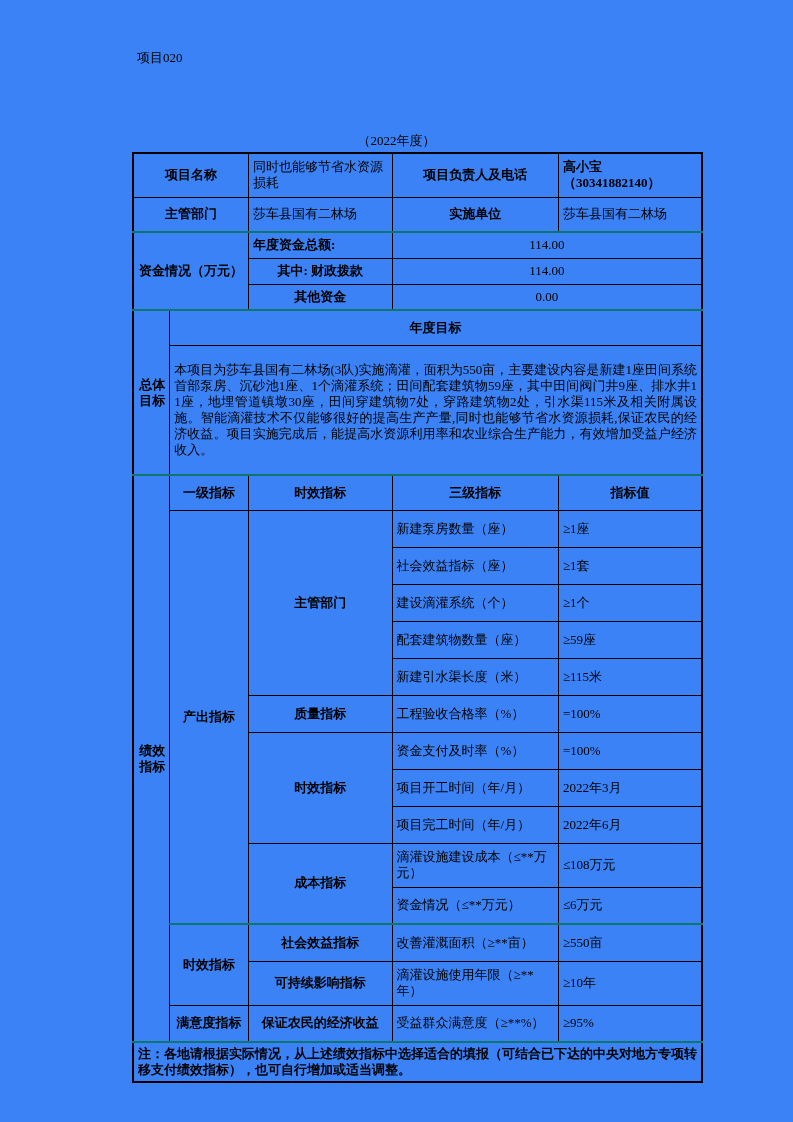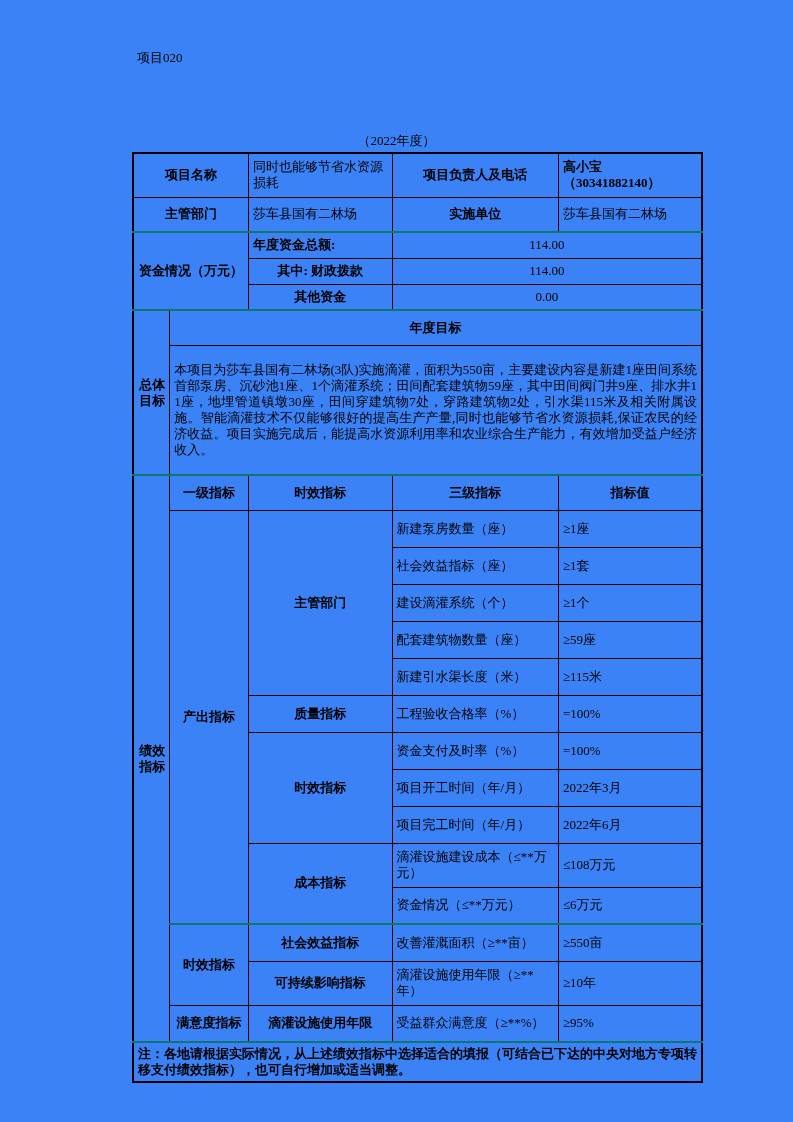--- a/index.html
+++ b/index.html
@@ -208,21 +208,21 @@
       <td class="l">≥550亩</td>
     </tr>
     <tr class="h44">
       <td class="b c">可持续影响指标</td>
       <td class="l">滴灌设施使用年限（≥**年）</td>
       <td class="l">≥10年</td>
     </tr>
 
     <tr class="h37">
       <td class="b c">满意度指标</td>
-      <td class="b c">滴灌设施使用年限</td>
+      <td class="b c">保证农民的经济收益</td>
       <td class="l">受益群众满意度（≥**%）</td>
       <td class="l">≥95%</td>
     </tr>
 
     <tr class="h40 sect">
       <td colspan="5" class="note-cell">注：各地请根据实际情况，从上述绩效指标中选择适合的填报（可结合已下达的中央对地方专项转移支付绩效指标），也可自行增加或适当调整。</td>
     </tr>
 
   </tbody>
     </table>

